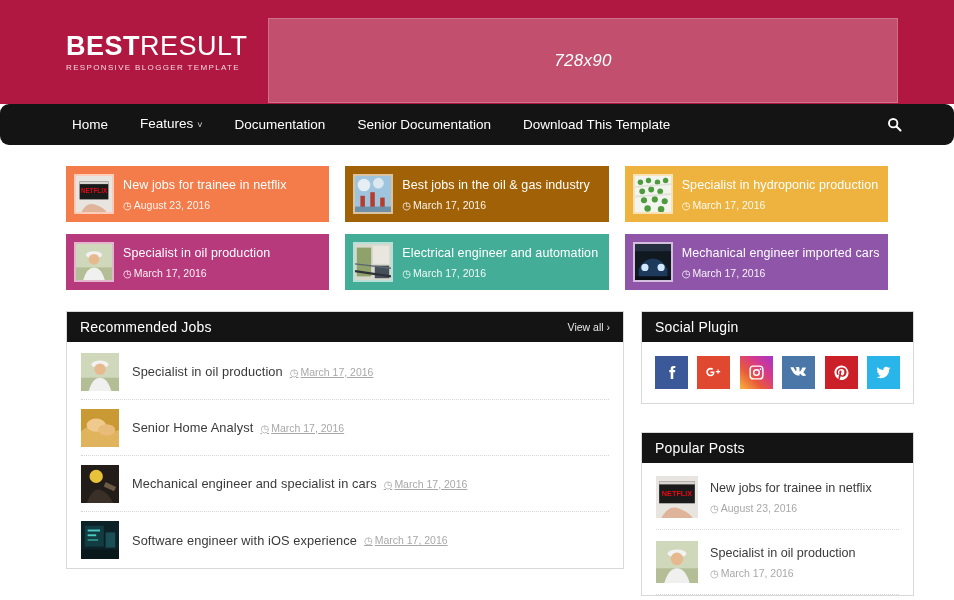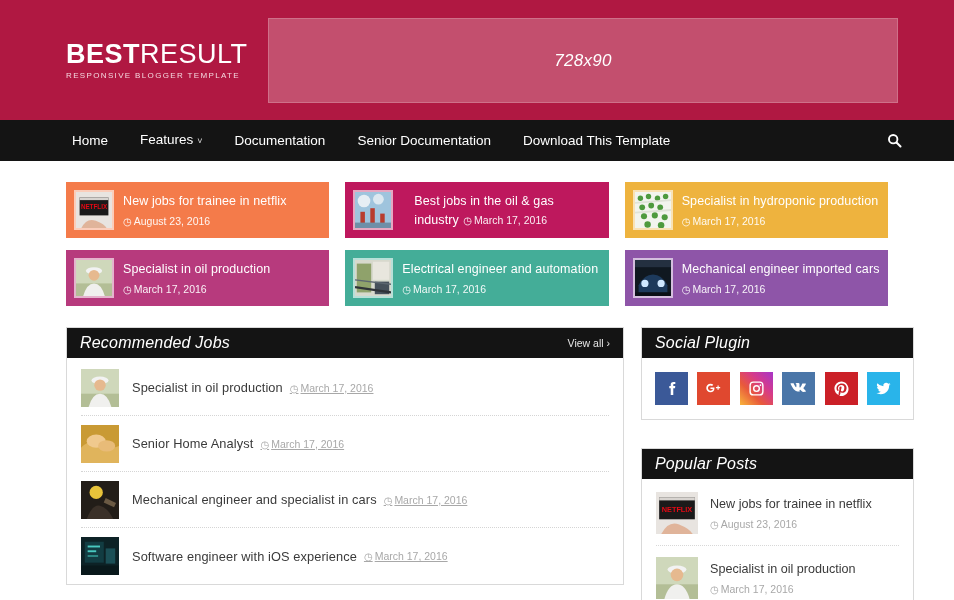--- a/index.html
+++ b/index.html
@@ -6,21 +6,21 @@
   html, body { width:954px; height:600px; overflow:hidden; }
   body {
     font-family:"Liberation Sans", sans-serif;
     background:#ffffff;
     color:#333;
     -webkit-font-smoothing:antialiased;
   }
 
   
   .site-header {
-    height:120px;
+    height:104px;
     background:#b01842;
     position:relative;
     display:flex;
     align-items:center;
   }
   .logo-block { margin-left:66px; }
   .logo-main {
     font-size:27px;
     letter-spacing:.5px;
     color:#ffffff;
@@ -52,20 +52,21 @@
     letter-spacing:.3px;
   }
 
   
   .main-nav {
     height:41px;
     background:#141414;
     display:flex;
     align-items:center;
     position:relative;
+    border-radius:9px;
   }
   .nav-list { display:flex; align-items:center; margin-left:56px; }
   .nav-item {
     color:#ffffff;
     font-size:13.5px;
     padding:0 16px;
     line-height:41px;
     white-space:nowrap;
     cursor:pointer;
   }
@@ -130,21 +131,21 @@
   .panel { border:1px solid #d9d9d9; background:#fff; }
   .panel-head {
     background:#141414;
     color:#ffffff;
     height:30px;
     display:flex;
     align-items:center;
     justify-content:space-between;
     padding:0 13px;
   }
-  .panel-title { font-size:16px; letter-spacing:.2px;font-style:italic; }
+  .panel-title { font-size:14px; letter-spacing:.2px; }
   .view-all {
     font-size:10.5px;
     color:#e6e6e6;
     cursor:pointer;
     white-space:nowrap;
     text-align:center;
   }
   .panel-body { padding:2px 14px 0 14px; }
 
   
@@ -252,21 +253,21 @@
             <rect width="40" height="40" fill="#e8e4e0"></rect>
             <rect x="4" y="6" width="32" height="20" fill="#1a1a1a"></rect>
             <rect x="4" y="6" width="32" height="3" fill="#d8d4d0"></rect>
             <text x="20" y="19" font-size="7" font-weight="bold" fill="#e50914" text-anchor="middle" font-family="sans-serif">NETFLIX</text>
             <path d="M6 40 q6-12 16-8 t12 8z" fill="#e0b49a"></path>
           </svg>
       </div>
       <div><span class="feat-text">New jobs for trainee in netflix</span> <span class="feat-date"><span class="clock">◷</span><span>August 23, 2016</span></span></div>
     </div>
 
-    <div class="feat-card" id="fc1" style="background: #be185d; gap: 12px;">
+    <div class="feat-card" id="fc1" style="background: #a16207;">
       <div class="feat-thumb">
         <svg viewBox="0 0 40 40" preserveAspectRatio="none">
             <rect width="40" height="40" fill="#9fc4dd"></rect>
             <circle cx="10" cy="10" r="7" fill="#e6eef4"></circle>
             <circle cx="26" cy="8" r="6" fill="#dce8f0"></circle>
             <rect x="6" y="22" width="5" height="18" fill="#b83c2e"></rect>
             <rect x="17" y="18" width="5" height="22" fill="#b83c2e"></rect>
             <rect x="28" y="24" width="5" height="16" fill="#b83c2e"></rect>
             <rect x="0" y="34" width="40" height="6" fill="#6d8fa8"></rect>
           </svg>

